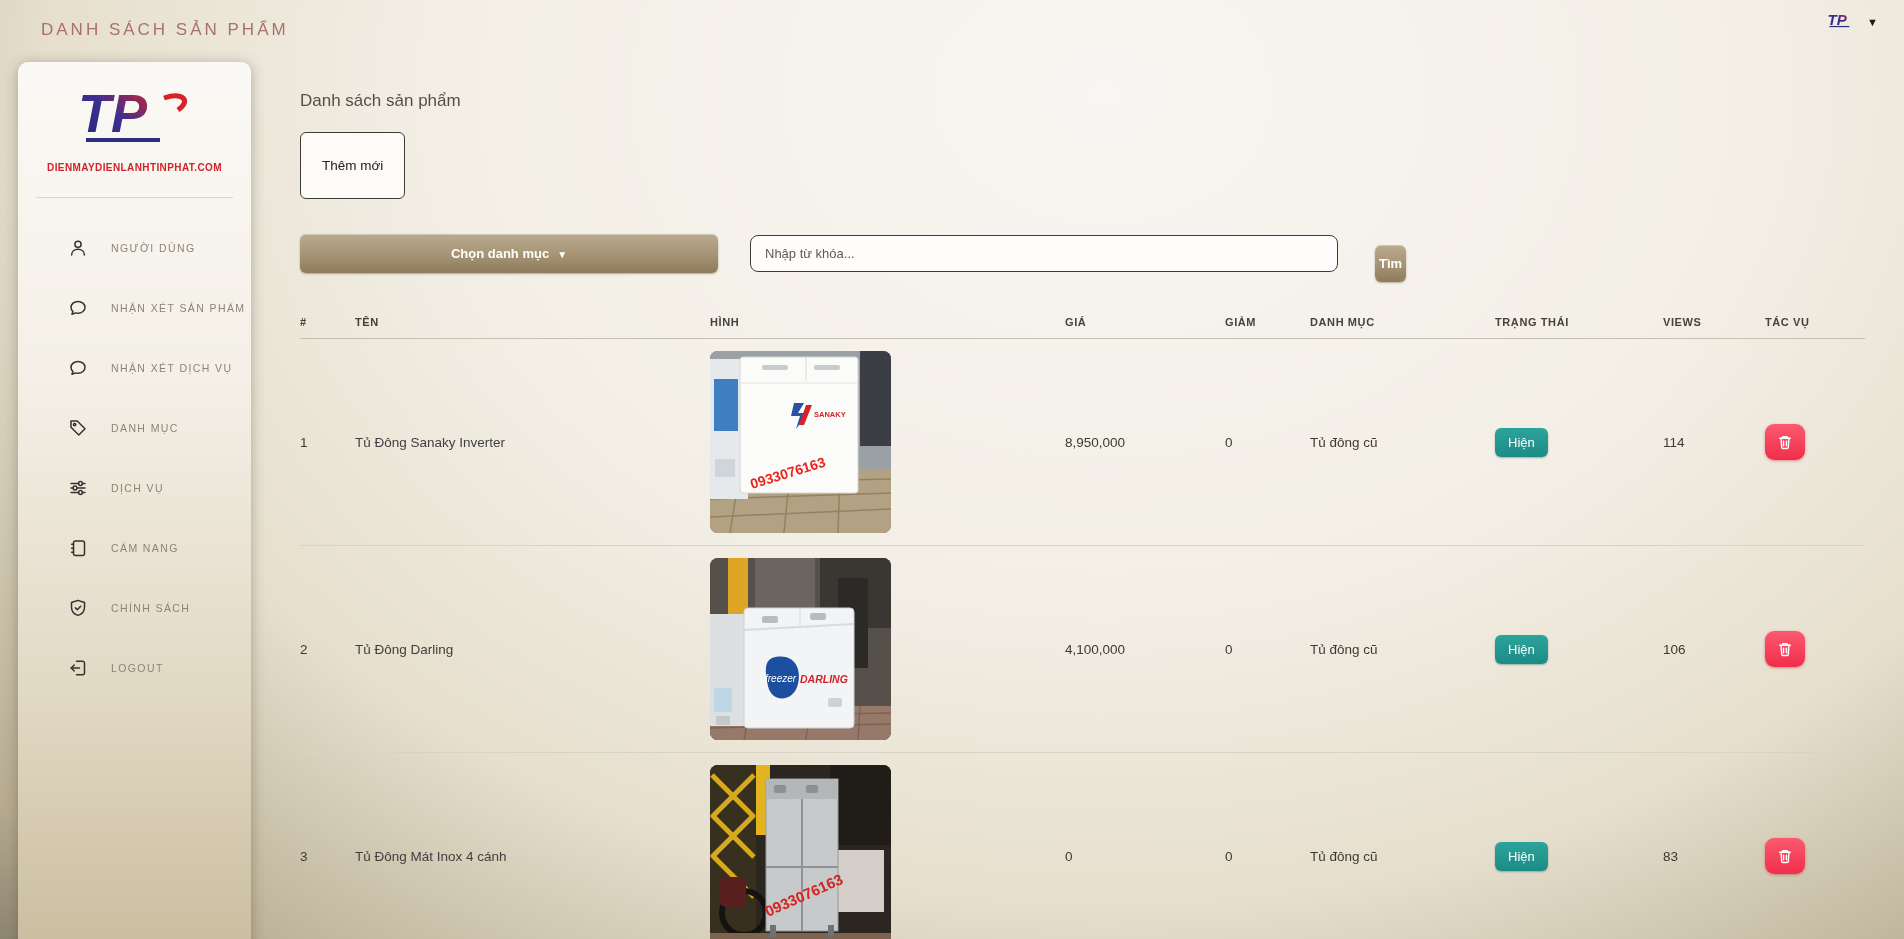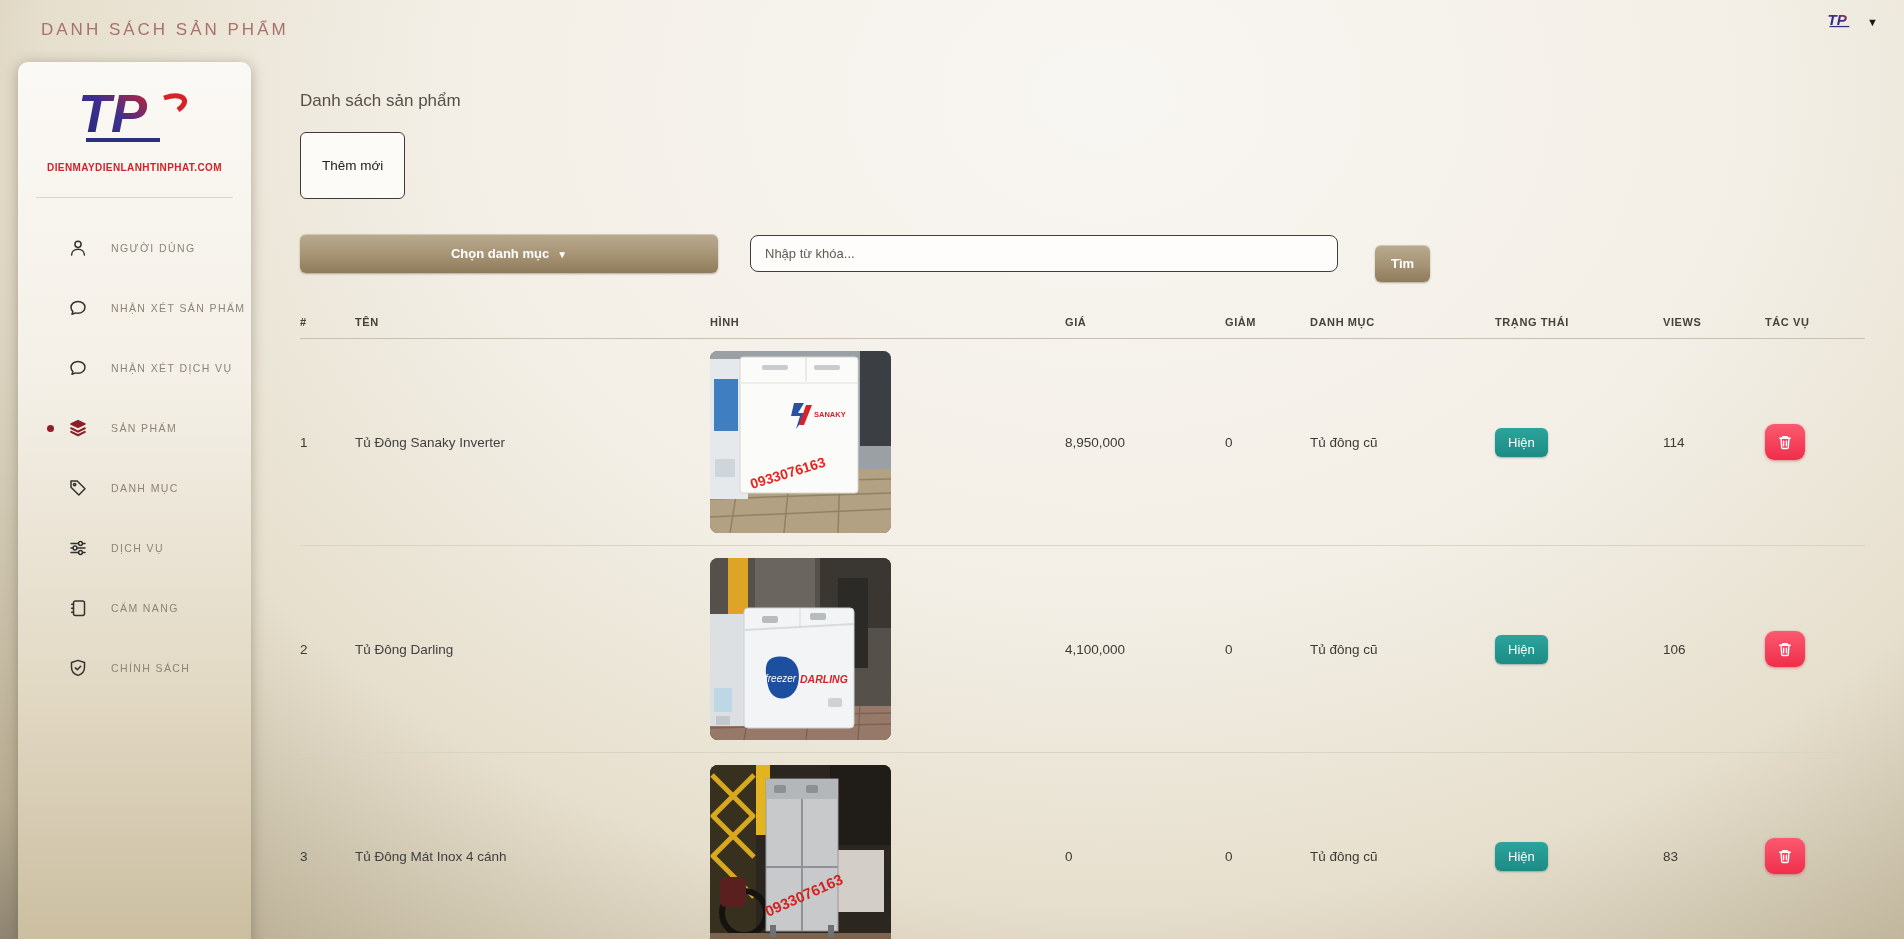--- a/index.html
+++ b/index.html
@@ -71,21 +71,21 @@
     cursor:pointer; font-family:inherit;
   }
   .dropdown-category { width:418px; height:39px; }
   .dropdown-category .caret { font-size:10px; margin-left:8px; }
   .search-input {
     margin-left:32px; width:588px; height:37px;
     border:1px solid #413e3a; border-radius:8px; background:#fefdfb;
     padding:0 14px; font-size:13px; color:#33302b; font-family:inherit; outline:none;
   }
   .search-input::placeholder { color:#5f5a52; }
-  .btn-search { margin-left:37px; width:55px; height:37px;margin-top:20px; }
+  .btn-search { margin-left:37px; width:31px; height:37px;margin-top:20px; }
 
   
   .table { margin-top:23px; }
   .thead, .trow {
     display:grid;
     grid-template-columns:55px 355px 355px 160px 85px 185px 168px 102px 1fr;
     align-items:center;
   }
   .thead {
     height:34px; border-bottom:1px solid #c6c0b0;
@@ -184,33 +184,20 @@
 
     <span class="nav-icon">
       <svg width="20" height="20" viewBox="0 0 20 20">
             <path d="M17 9.3c0 3.2-3.1 5.9-7 5.9-.8 0-1.6-.1-2.3-.3L4 16.3l.9-2.7C3.7 12.4 3 10.9 3 9.3c0-3.2 3.1-5.9 7-5.9s7 2.7 7 5.9z"></path>
           </svg>
     </span>
 
     <span class="nav-label">NHẬN XÉT DỊCH VỤ</span>
   </li>
 
-  <li class="nav-item active">
-    <span class="active-dot"></span>
-
-    <span class="nav-icon">
-      <svg width="20" height="20" viewBox="0 0 20 20">
-            <path class="fillable" d="M10 2.6l7 3.4-7 3.4-7-3.4z"></path>
-            <path d="M3.2 10.3l6.8 3.3 6.8-3.3" stroke-width="2.1"></path>
-            <path d="M3.2 13.9l6.8 3.3 6.8-3.3" stroke-width="2.1"></path>
-          </svg>
-    </span>
-
-    <span class="nav-label">SẢN PHẨM</span>
-  </li>
 
   <li class="nav-item">
 
     <span class="nav-icon">
       <svg width="20" height="20" viewBox="0 0 20 20">
             <path d="M3 3h6.2l7.8 7.8-6.2 6.2L3 9.2z"></path>
             <circle cx="6.6" cy="6.6" r="1.2"></circle>
           </svg>
     </span>
 
@@ -252,20 +239,31 @@
     <span class="nav-icon">
       <svg width="20" height="20" viewBox="0 0 20 20">
             <path d="M10 2.4l6.5 2.1v4.8c0 4-2.7 7-6.5 8.1-3.8-1.1-6.5-4.1-6.5-8.1V4.5z"></path>
             <path d="M7.4 9.9l1.9 1.9 3.4-3.5"></path>
           </svg>
     </span>
 
     <span class="nav-label">CHÍNH SÁCH</span>
   </li>
 
+  <li class="nav-item">
+
+    <span class="nav-icon">
+      <svg width="20" height="20" viewBox="0 0 20 20">
+            <path d="M8.5 3.2h6a2 2 0 0 1 2 2v9.6a2 2 0 0 1-2 2h-6"></path>
+            <line x1="3.2" y1="10" x2="11.5" y2="10"></line>
+            <path d="M6.2 7l-3 3 3 3"></path>
+          </svg>
+    </span>
+    <span class="nav-label">LOGOUT</span>
+  </li>
 </ul>
 </aside>
 
 <main class="main">
   <div class="page-title">Danh sách sản phẩm</div>
 
   <button class="btn-add">Thêm mới</button>
 
   <div class="filter-row">
     <button class="btn-tan dropdown-category"><span>Chọn danh mục</span><span class="caret">▼</span></button>

